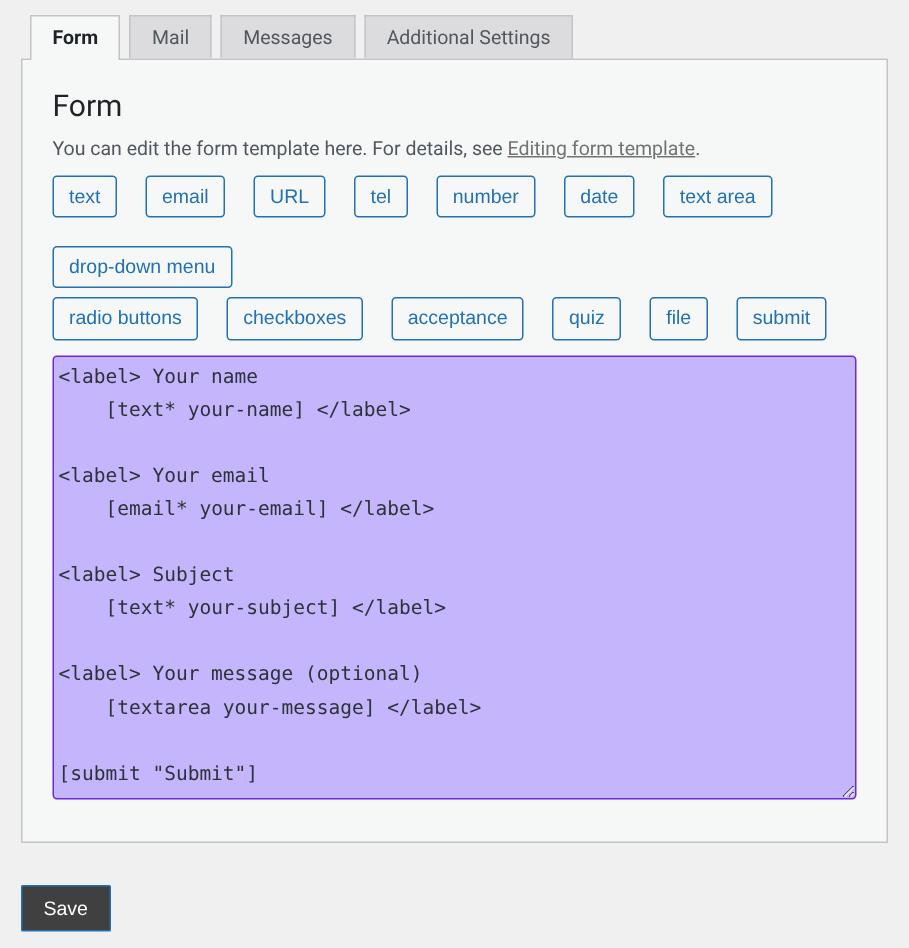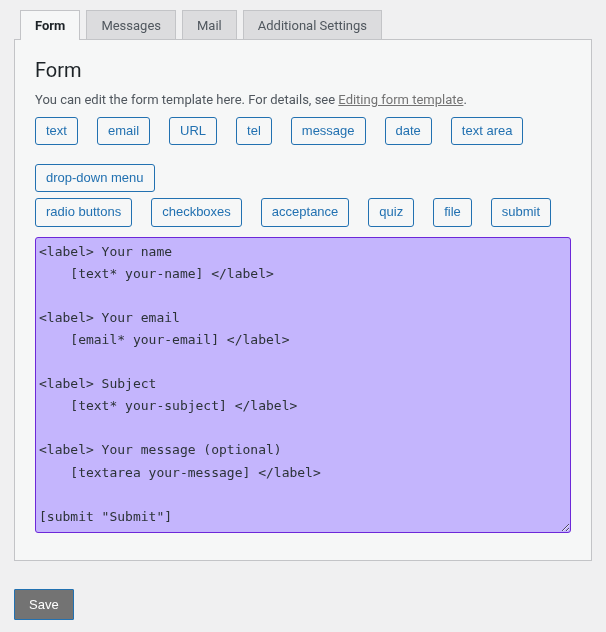--- a/index.html
+++ b/index.html
@@ -86,53 +86,53 @@
       background: #c4b5fd;
       padding: 3px;
       resize: both;
       line-height: 1.7;
       color: #2c3338;
       margin-top: 4px;
       height: 296px;
     }
     .save-btn {
       margin-top: 28px;
-      background: #737373;
+      background: #404040;
       border: 1px solid #2271b1;
       color: #fff;
       padding: 7px 14px;
       font-size: 13px;
       border-radius: 1px;
       cursor: pointer;
     }
   </style>
 </head>
 <body>
 
 
 
 <div class="tabs">
   <div class="tab active">Form</div>
+  <div class="tab">Mail</div>
   <div class="tab">Messages</div>
-  <div class="tab">Mail</div>
   <div class="tab">Additional Settings</div>
 </div>
 
 <div class="panel">
   <h2>Form</h2>
   <p class="description">
     <span>You can edit the form template here. For details, see </span><a href="#">Editing form template</a><span>.</span>
   </p>
 
   <div class="tag-row">
     <button class="tag-btn">text</button>
     <button class="tag-btn">email</button>
     <button class="tag-btn">URL</button>
     <button class="tag-btn">tel</button>
-    <button class="tag-btn">message</button>
+    <button class="tag-btn">number</button>
     <button class="tag-btn">date</button>
     <button class="tag-btn">text area</button>
     <button class="tag-btn">drop-down menu</button>
   </div>
 
   <div class="tag-row">
     <button class="tag-btn">radio buttons</button>
     <button class="tag-btn">checkboxes</button>
     <button class="tag-btn">acceptance</button>
     <button class="tag-btn">quiz</button>

